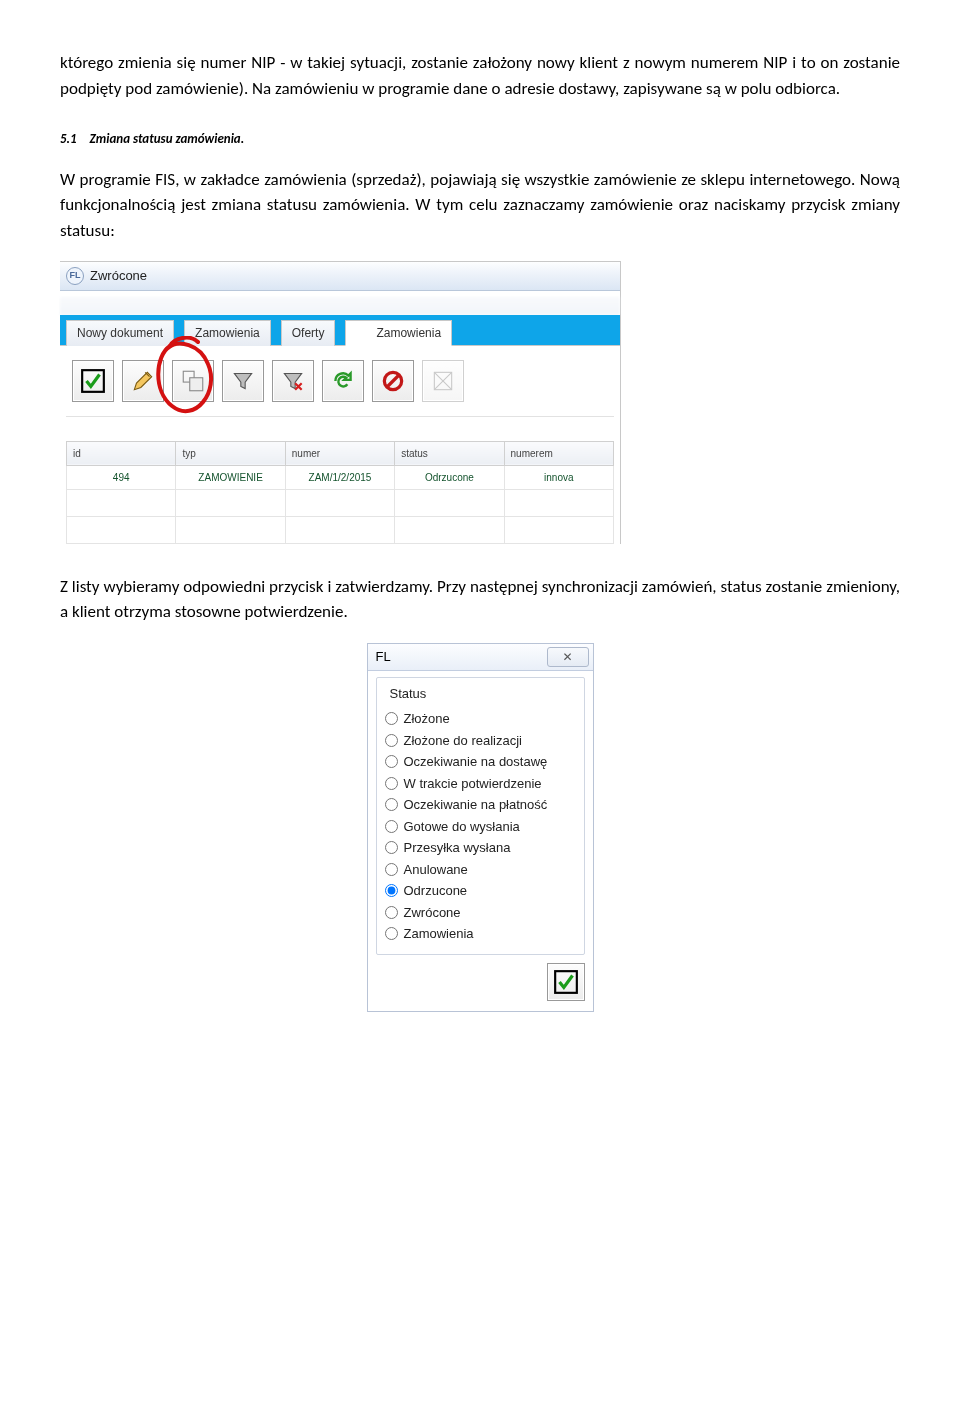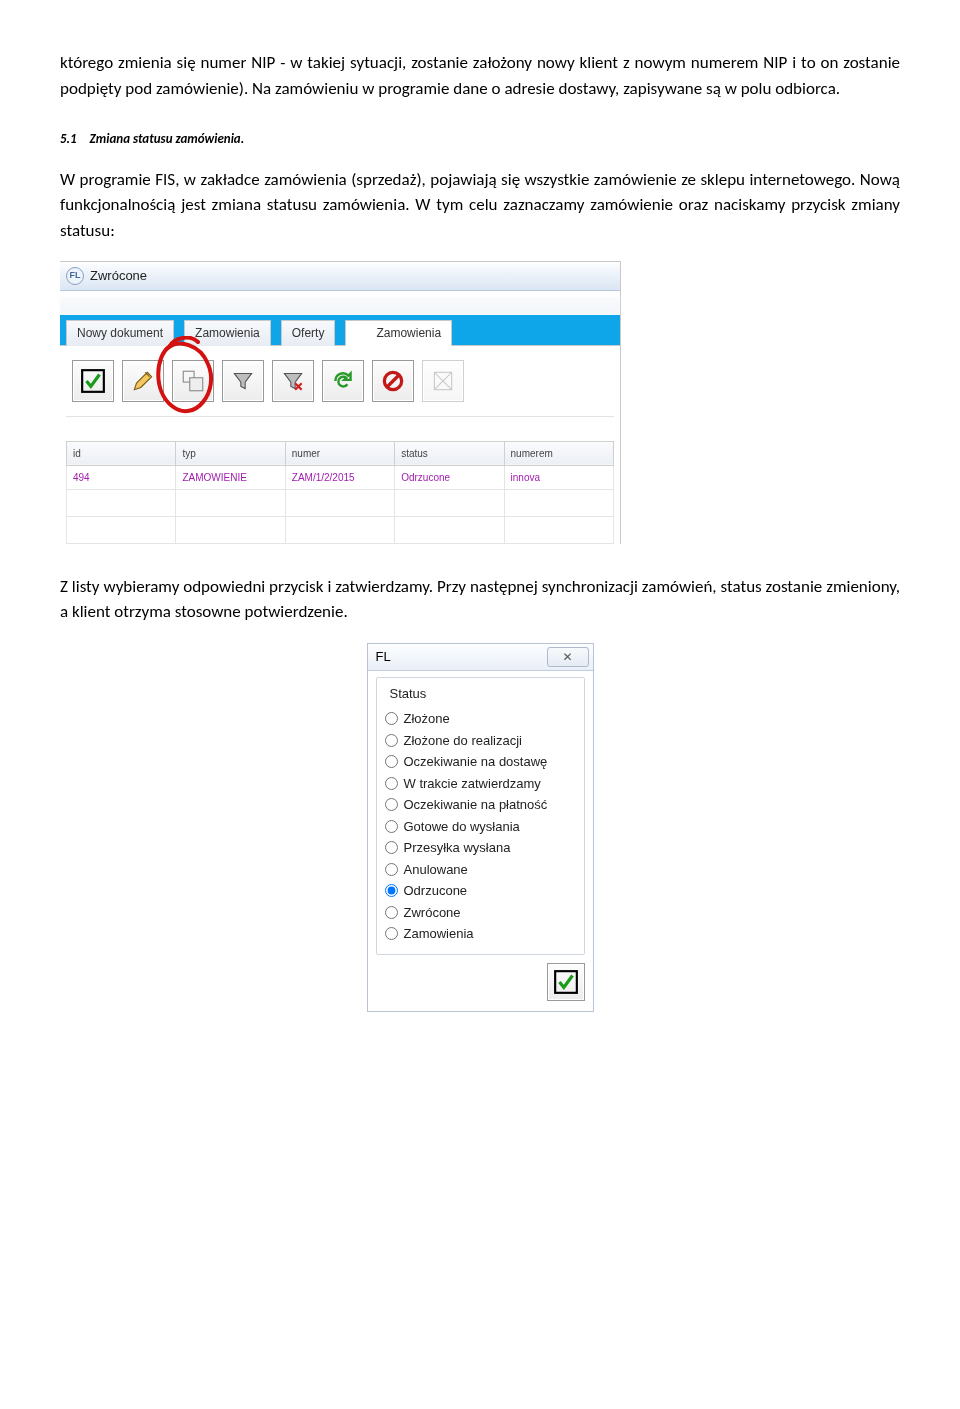--- a/index.html
+++ b/index.html
@@ -84,21 +84,21 @@
   .shot1 .gridzone { padding:0 6px; }
   .shot1 .spacer { height:24px; border-top:1px solid #e2e2e2; }
   .shot1 table.grid {
     width:100%; border-collapse:collapse; font-size:10px; table-layout:fixed;border-radius:17px;
   }
   .shot1 table.grid th {
     border:1px solid #d0d0d0; background:linear-gradient(#fafbfd,#eceff4);
     font-weight:normal; color:#444; padding:4px 6px; text-align:left;
   }
   .shot1 table.grid td {
-    border:1px solid #e4e4e4; padding:4px 6px; color:#a21caf;
+    border:1px solid #e4e4e4; padding:4px 6px; color:#14532d;text-align:center;
   }
   .shot1 table.grid tr.empty td { height:18px; }
 
   
   .shot2 {
     width:225px; margin:14px auto 0 auto;
     font-family:"Segoe UI", Tahoma, sans-serif; font-size:13px;
     border:1px solid #b8c3d6;
   }
   .shot2 .titlebar2 {
@@ -261,21 +261,21 @@
           <label class="radio">
             <input type="radio" name="st" style="">
             <span>Złożone do realizacji</span>
           </label>
           <label class="radio">
             <input type="radio" name="st" style="">
             <span>Oczekiwanie na dostawę</span>
           </label>
           <label class="radio">
             <input type="radio" name="st" style="">
-            <span>W trakcie zatwierdzamy</span>
+            <span>W trakcie potwierdzenie</span>
           </label>
           <label class="radio">
             <input type="radio" name="st" style="">
             <span>Oczekiwanie na płatność</span>
           </label>
           <label class="radio">
             <input type="radio" name="st" style="">
             <span>Gotowe do wysłania</span>
           </label>
           <label class="radio">

